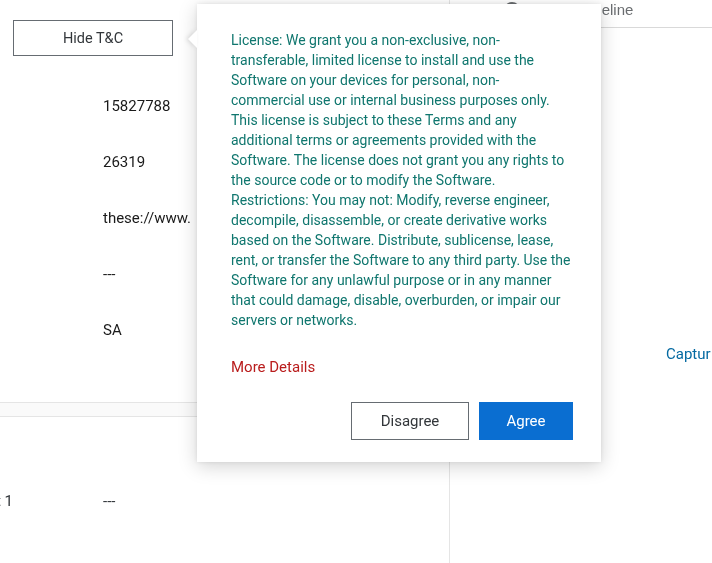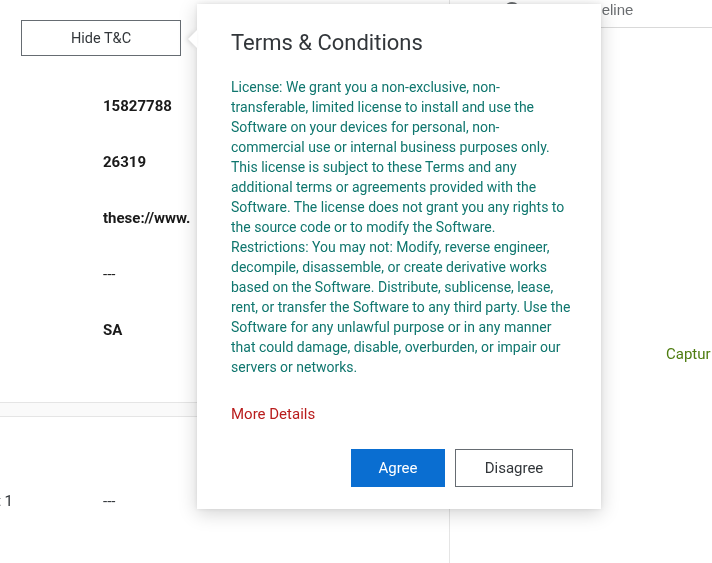--- a/index.html
+++ b/index.html
@@ -22,30 +22,30 @@
       width: 450px;
       padding-top: 20px;
     }
     .field {
       display: flex;
       align-items: center;
       min-height: 56px;
     }
     .field .value {
       margin-left: 103px;
-      font-weight: 700;
+      font-weight: 400;
       font-size: 15px;
       color: #1a1a1a;
     }
 
     
     .hide-btn {
       position: absolute;
       top: 20px;
-      left: 21px;
+      left: 13px;
       width: 160px;
       height: 36px;
       background: #fff;
       border: 1px solid #666c72;
       display: flex;
       align-items: center;
       justify-content: center;
       font-size: 14.5px;
       color: #32363a;
       cursor: pointer;
@@ -180,21 +180,21 @@
       color: #6a6d70;
       font-size: 15px;
       padding-left: 2px;
     }
 
     .capture-partial {
       position: absolute;
       top: 345px;
       left: 200px;
       font-size: 15px;
-      color: #4d7c0f;
+      color: #0369a1;
     }
 
     
     .vdiv {
       position: absolute;
       left: 449px;
       top: 0;
       bottom: 0;
       width: 1px;
       background: #e5e5e5;
@@ -281,24 +281,23 @@
   </div>
   <div class="note-box">
     <span>ote...</span>
   </div>
   <div class="capture-partial">Captur</div>
 </div>
 
 <div class="arrow"></div>
 
 <div class="popover">
-  <div class="popover-title">Terms &amp; Conditions</div>
   <div class="popover-body">License: We grant you a non-exclusive, non-transferable, limited license to install and use the Software on your devices for personal, non-commercial use or internal business purposes only. This license is subject to these Terms and any additional terms or agreements provided with the Software. The license does not grant you any rights to the source code or to modify the Software. Restrictions: You may not: Modify, reverse engineer, decompile, disassemble, or create derivative works based on the Software. Distribute, sublicense, lease, rent, or transfer the Software to any third party. Use the Software for any unlawful purpose or in any manner that could damage, disable, overburden, or impair our servers or networks.</div>
   <a class="more-details">More Details</a>
   <div class="popover-footer">
+    <div class="btn btn-secondary">
+      <span>Disagree</span>
+    </div>
     <div class="btn btn-primary">
       <span>Agree</span>
     </div>
-    <div class="btn btn-secondary">
-      <span>Disagree</span>
-    </div>
   </div>
 </div>
 
 </body></html>

